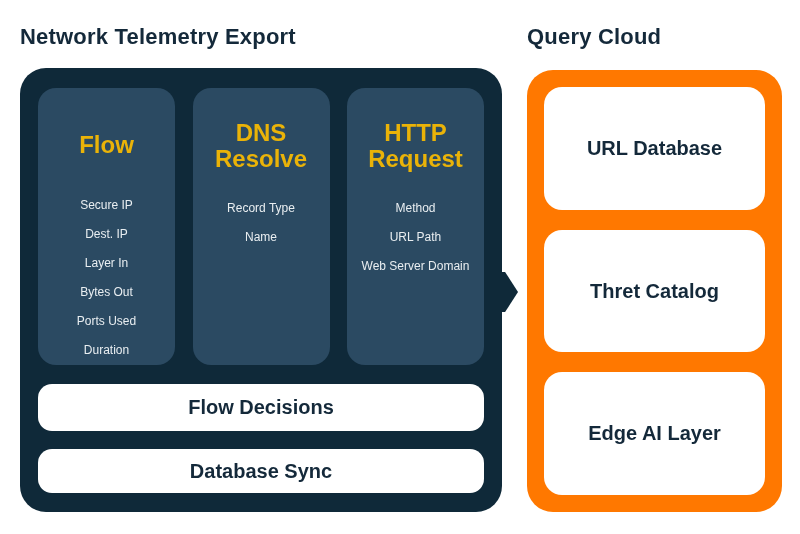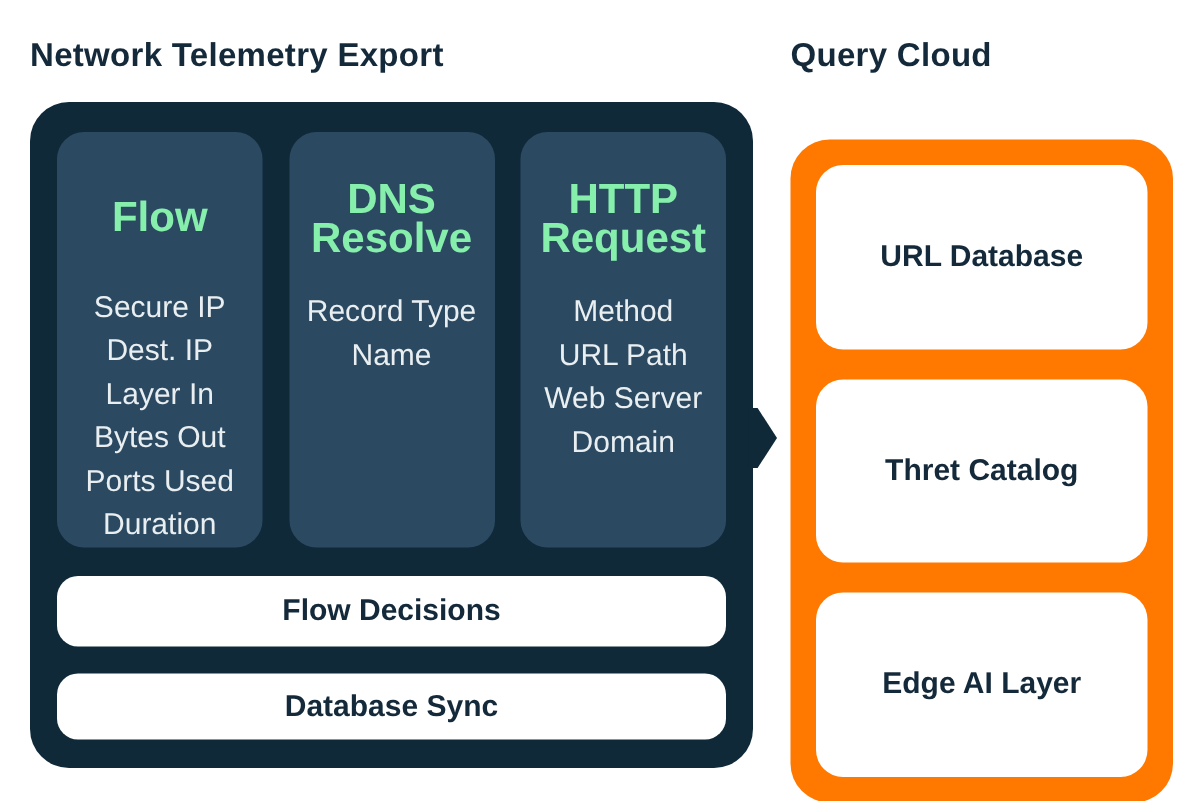--- a/index.html
+++ b/index.html
@@ -56,29 +56,29 @@
     display: flex;
     flex-direction: column;
     align-items: center;
   }
   .column-title {
     height: 72px;
     display: flex;
     align-items: center;
     justify-content: center;
     text-align: center;
-    font-size: 28px;
+    font-size: 24px;
     font-weight: bold;
     line-height: 26px;
-    color: #86efac;
+    color: #eab308;
   }
   .column-items {
     margin-top: 12px;
     text-align: center;
-    font-size: 20px;
+    font-size: 12px;
     line-height: 29px;
     color: var(--text-light);
   }
   .bar {
     background: var(--box-white);
     border-radius: 14px;
     display: flex;
     align-items: center;
     justify-content: center;
     font-size: 20px;
@@ -99,21 +99,20 @@
   .panel-orange {
     position: absolute;
     left: 527px; top: 70px;
     width: 255px; height: 442px;
     background: var(--orange);
     border-radius: 26px;
     padding: 17px;
     display: flex;
     flex-direction: column;
     gap: 20px;
-    margin-top: 23px;
   }
   .cloud-box {
     flex: 1;
     background: var(--box-white);
     border-radius: 18px;
     display: flex;
     align-items: center;
     justify-content: center;
     font-size: 20px;
     font-weight: bold;

